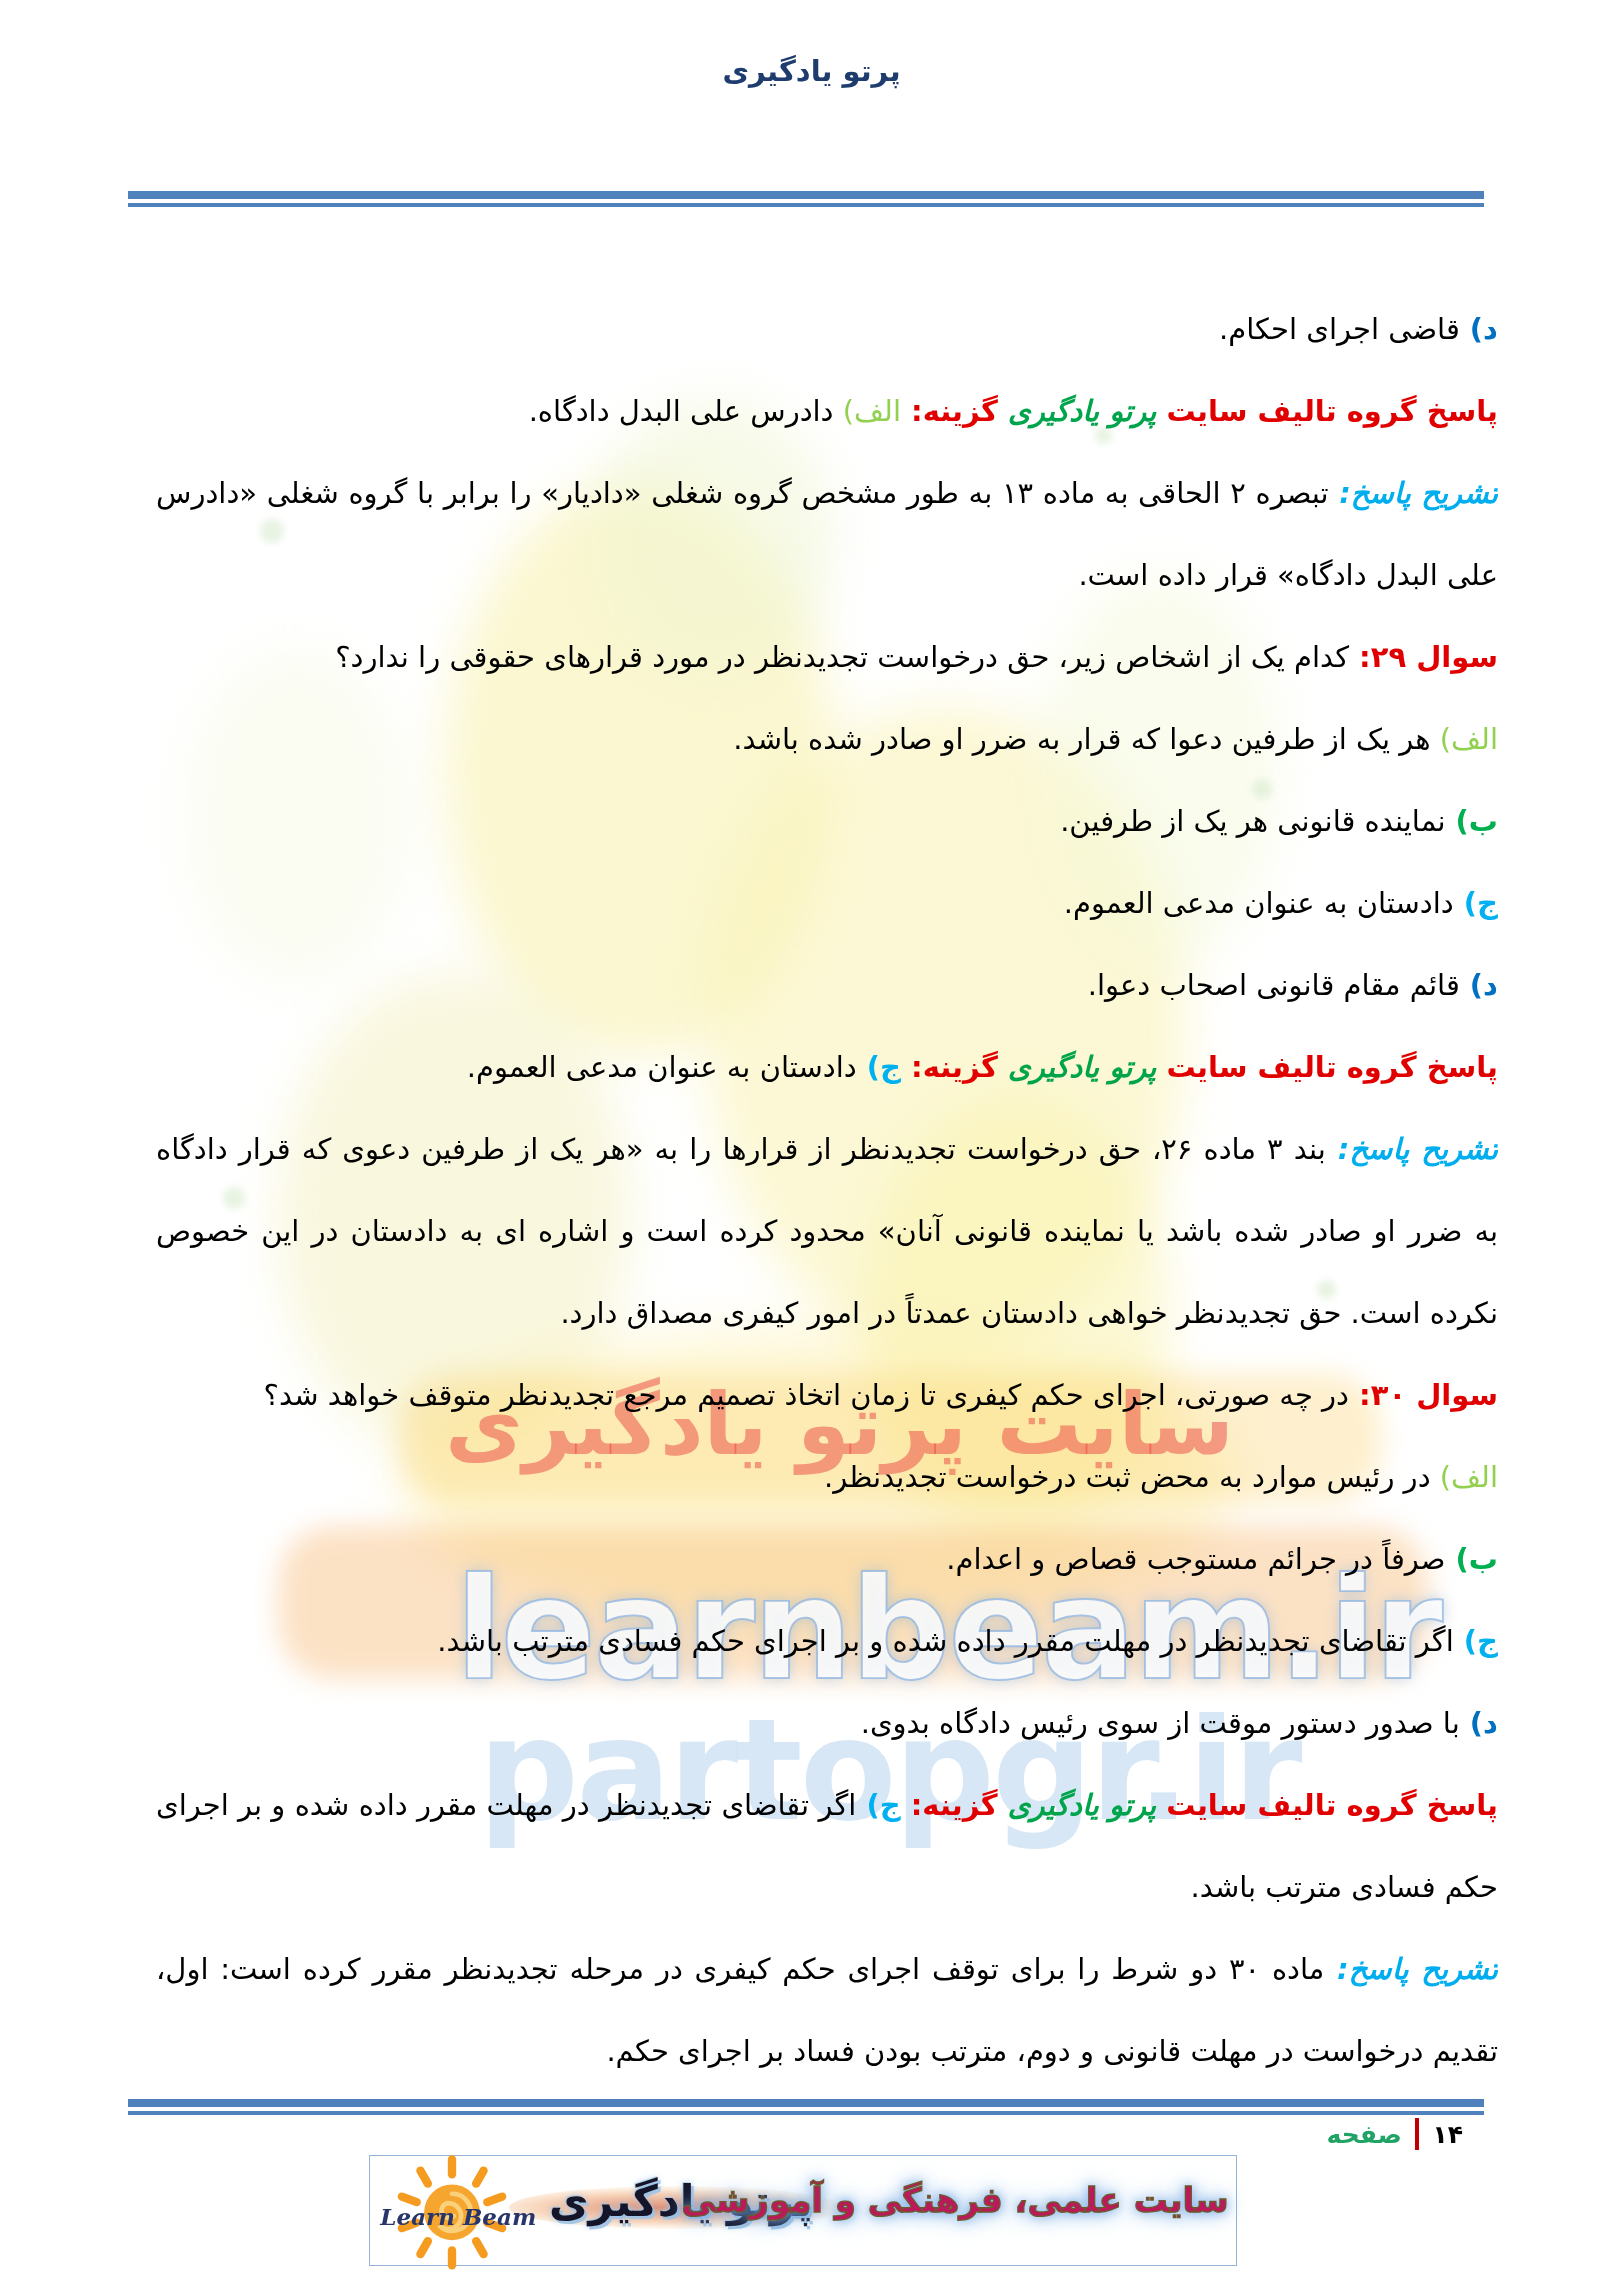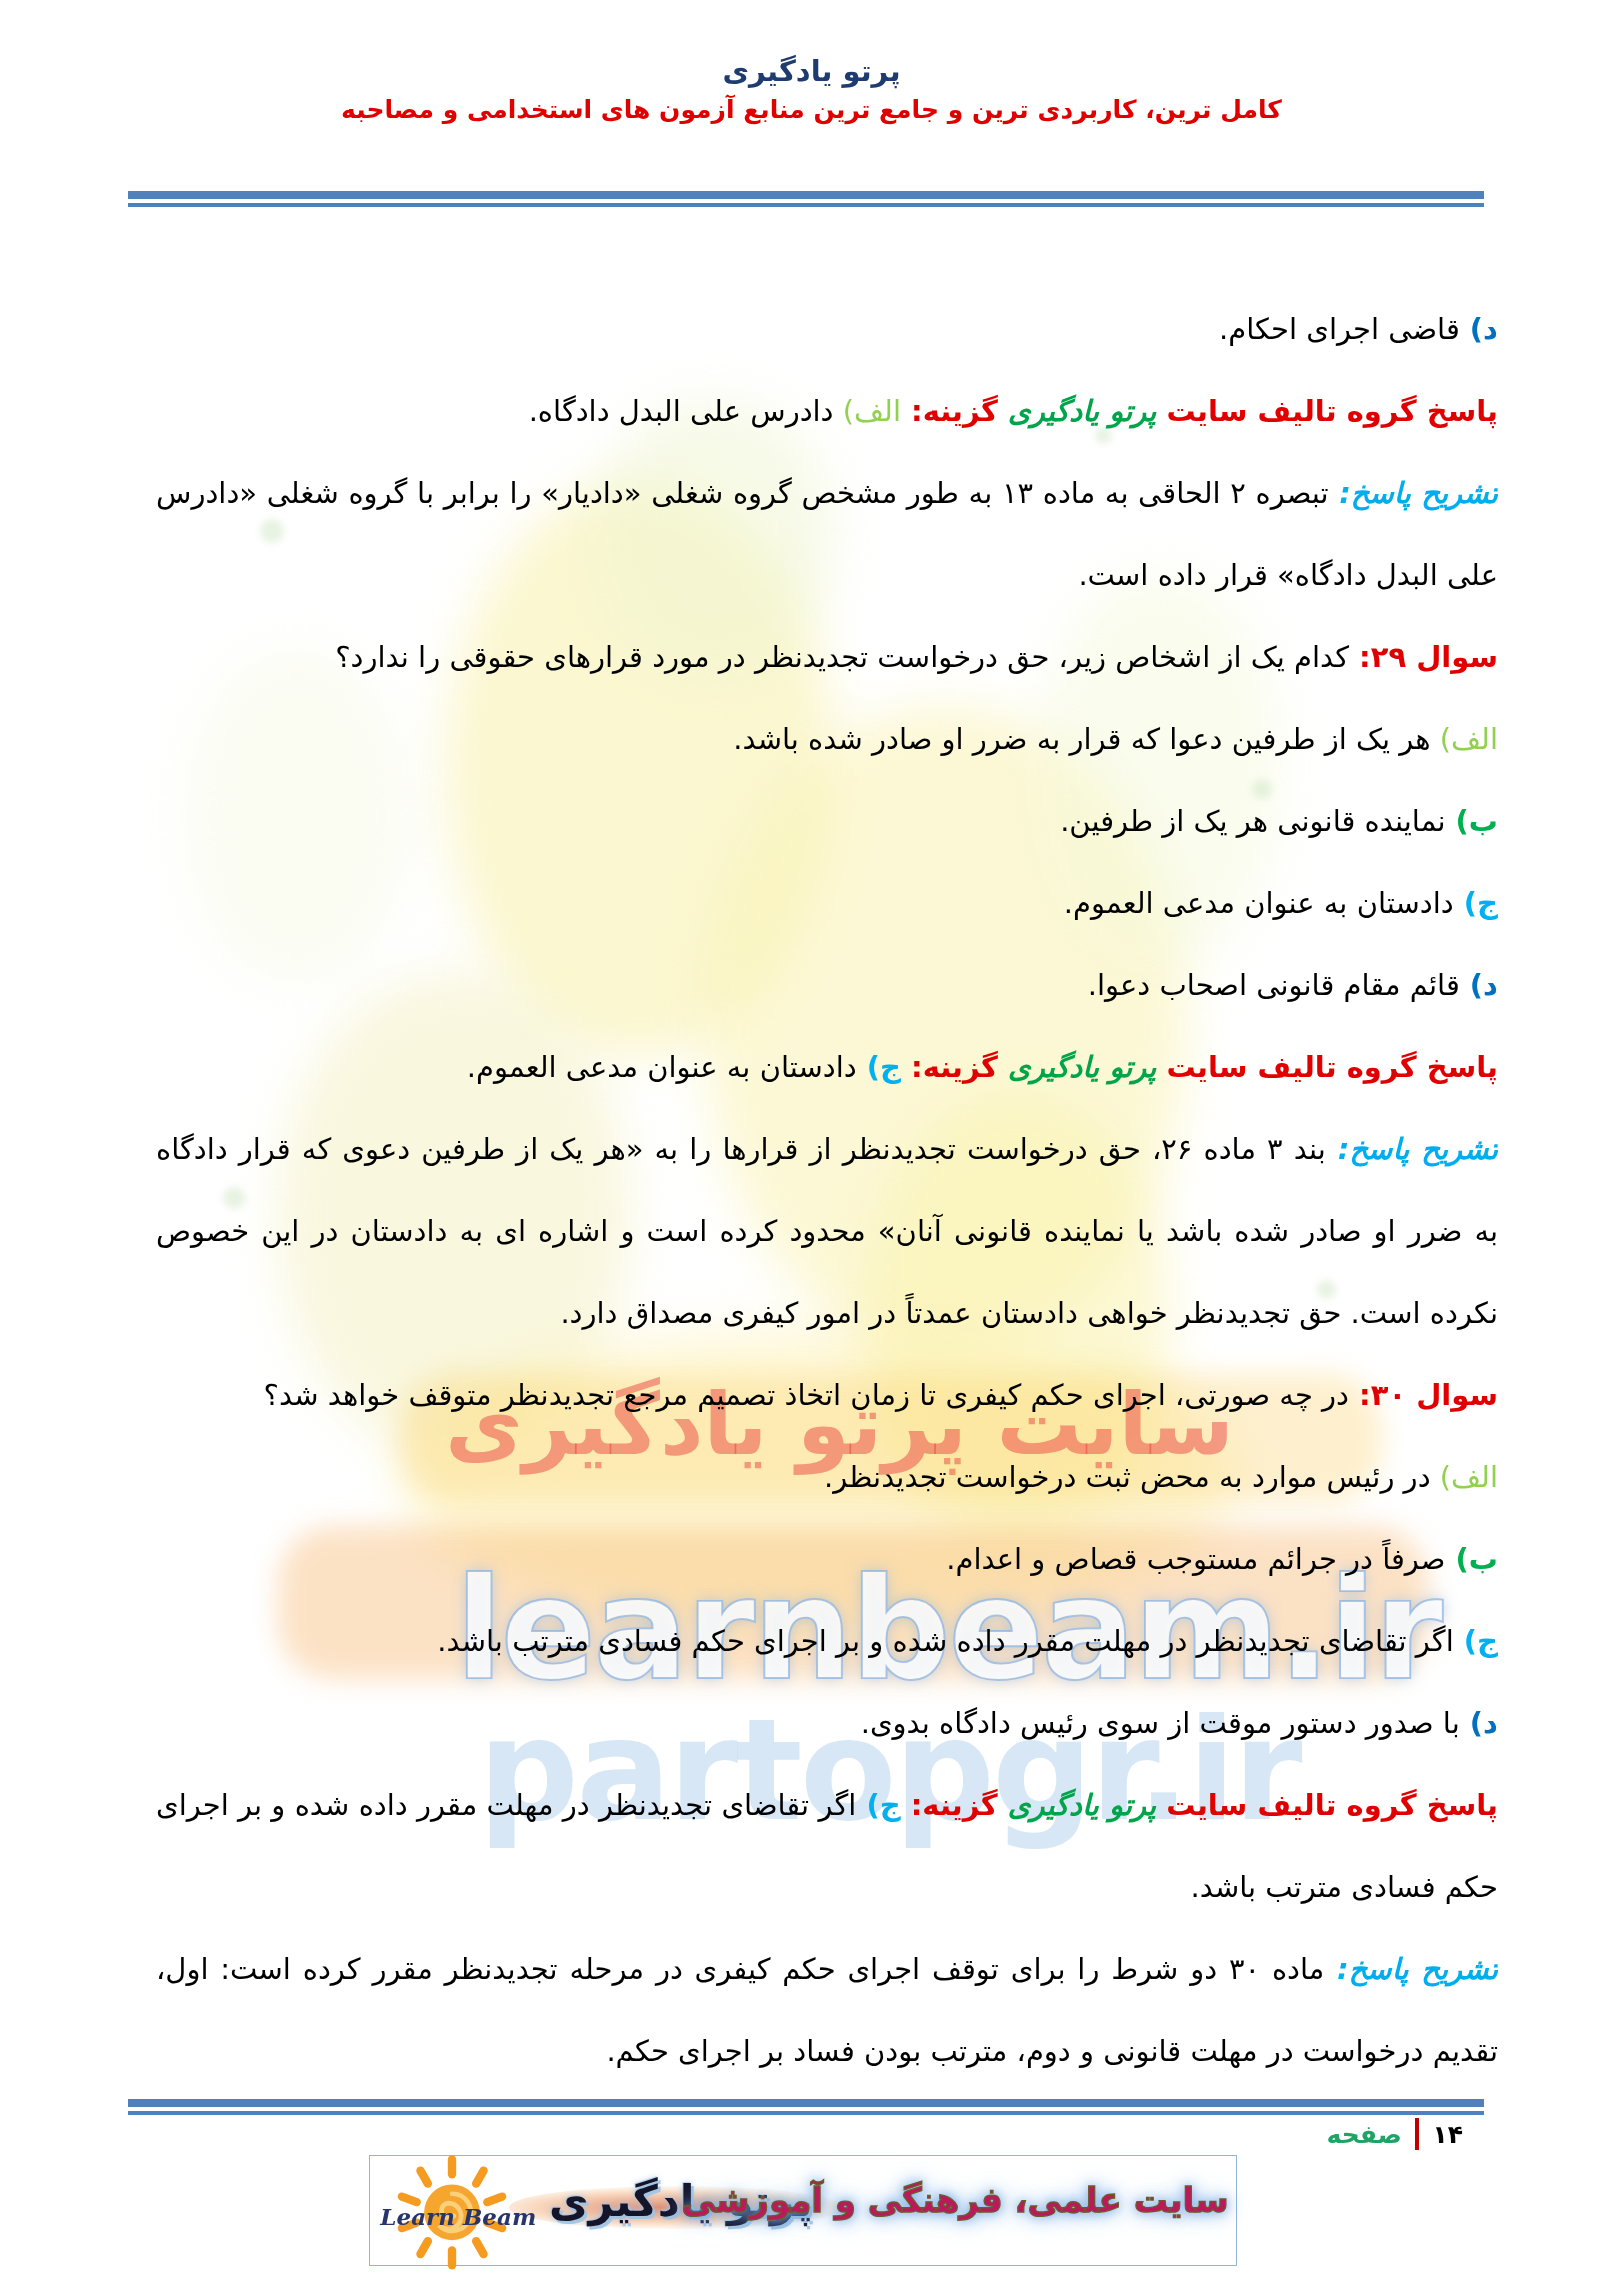--- a/index.html
+++ b/index.html
@@ -134,21 +134,20 @@
   <div class="bg-blob b7"></div>
   <div class="bg-blob b8"></div>
   <div class="dot d1"></div>
   <div class="dot d2"></div>
   <div class="dot d3"></div>
   <div class="dot d4"></div>
   <div class="dot d5"></div>
 
   <div class="header">
     <div class="title">پرتو یادگیری</div>
-    <div class="subtitle">کامل ترین، کاربردی ترین و جامع ترین منابع آزمون های استخدامی و مصاحبه</div>
   </div>
 
   <div class="rule rule-top">
     <div class="thick"></div>
       <div class="gap"></div>
       <div class="thin"></div>
   </div>
 
   <div class="haze haze-red"></div>
   <div class="haze haze-orange"></div>

